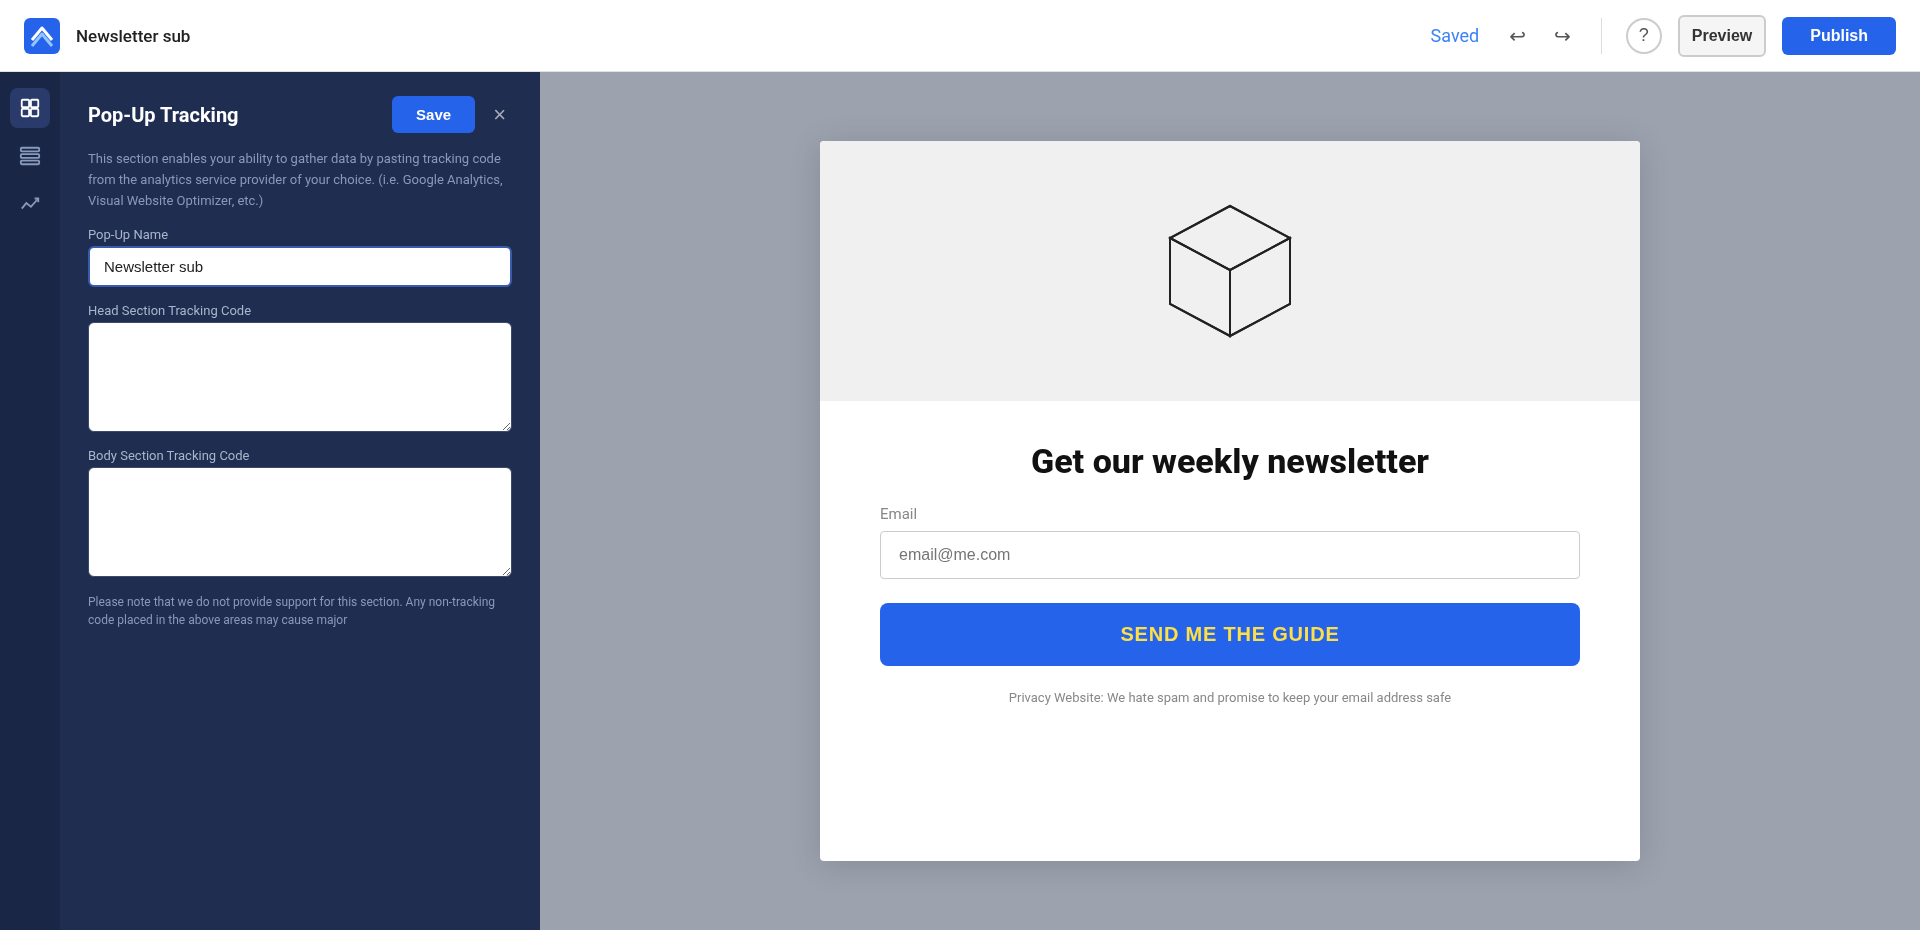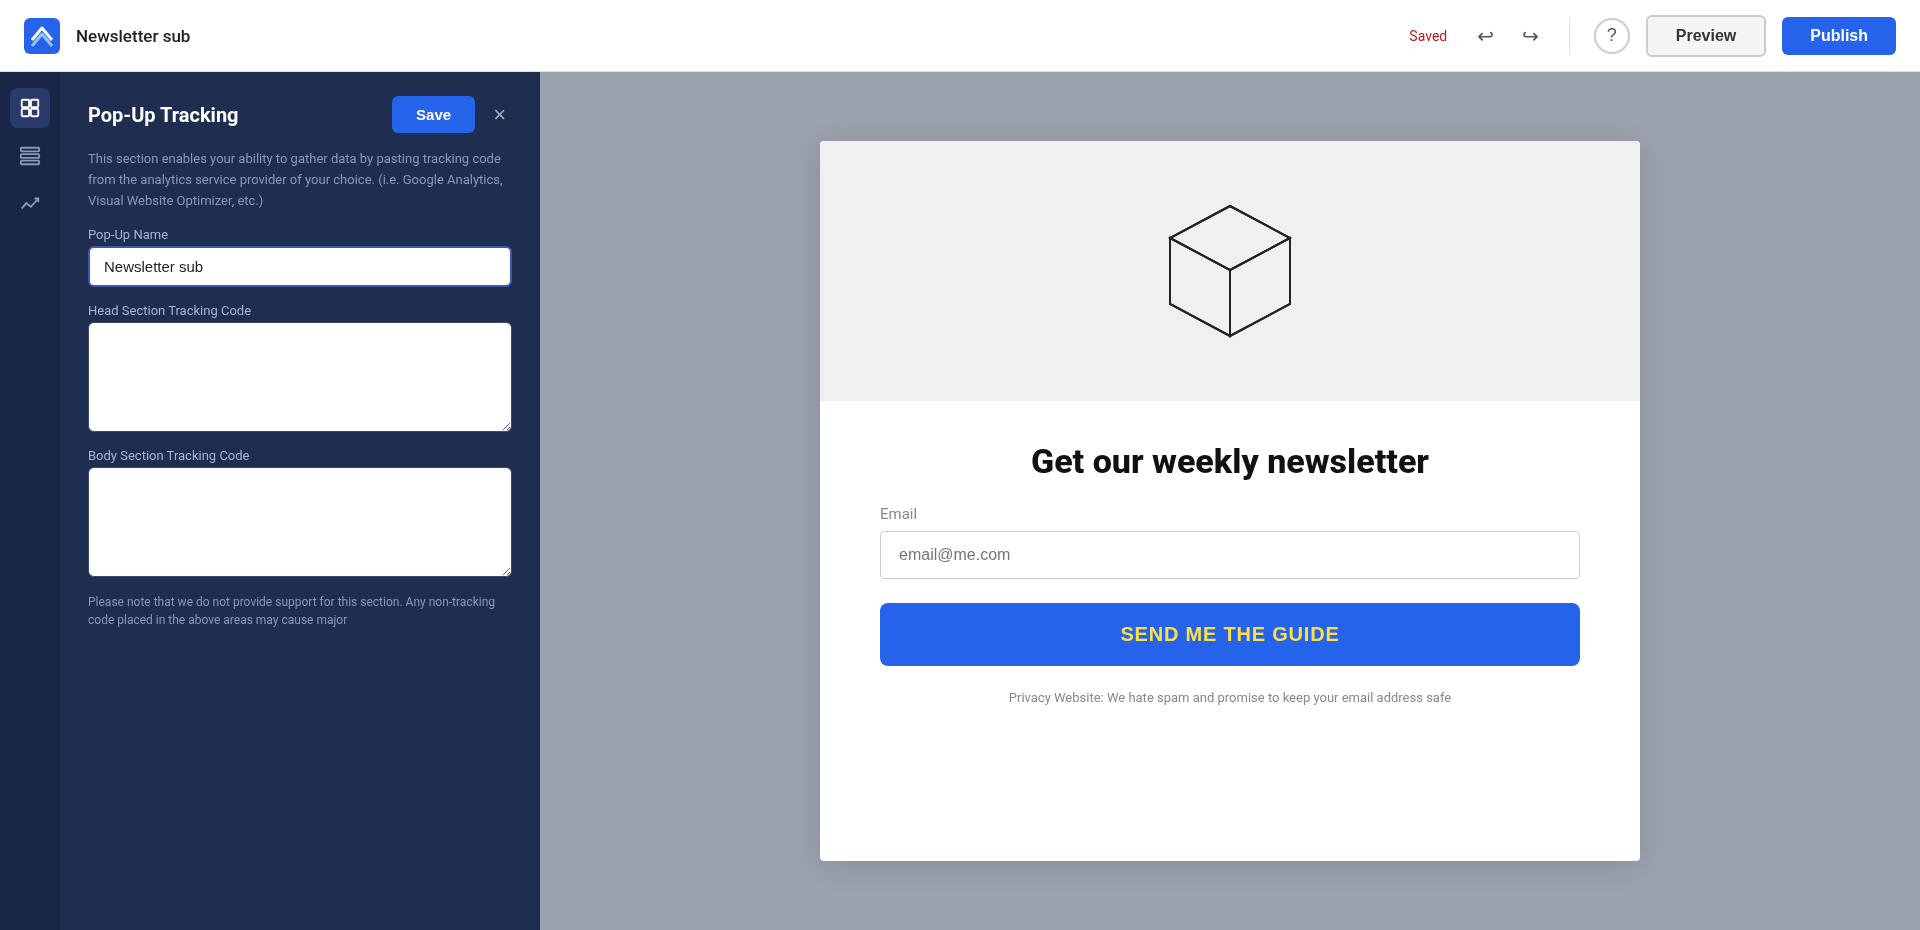--- a/index.html
+++ b/index.html
@@ -7,32 +7,32 @@
 
     
     .topbar {
       display: flex; align-items: center; height: 72px;
       background: #fff; border-bottom: 1px solid #e0e0e0;
       padding: 0 24px; gap: 16px; flex-shrink: 0;
     }
     .topbar-logo { display: flex; align-items: center; gap: 10px; }
     .logo-icon { width: 36px; height: 36px; }
     .topbar-title { font-size: 17px; font-weight: 500; color: #222; margin-right: auto; }
-    .topbar-saved { font-size: 14px; color: #b91c1c; margin-right: 8px; }
+    .topbar-saved { font-size: 18px; color: #3b82f6; margin-right: 8px; }
     .topbar-undo, .topbar-redo {
       background: none; border: none; cursor: pointer; padding: 6px;
       color: #555; font-size: 20px; border-radius: 4px;
     }
     .topbar-help {
       width: 36px; height: 36px; border-radius: 50%; border: 2px solid #ccc;
       background: none; cursor: pointer; font-size: 18px; color: #555;
       display: flex; align-items: center; justify-content: center;
     }
     .topbar-preview {
-      padding: 10px 28px; border-radius: 6px; border: 2px solid #ccc;
+      padding: 10px 12px; border-radius: 6px; border: 2px solid #ccc;
       background: #f5f5f5; cursor: pointer; font-size: 16px; font-weight: 600; color: #333;
     }
     .topbar-publish {
       padding: 10px 28px; border-radius: 6px; border: none;
       background: #2563eb; cursor: pointer; font-size: 16px; font-weight: 700; color: #fff;
     }
     .topbar-divider { width: 1px; height: 36px; background: #ddd; margin: 0 8px; }
 
     
     .main { display: flex; flex: 1; overflow: hidden; }

